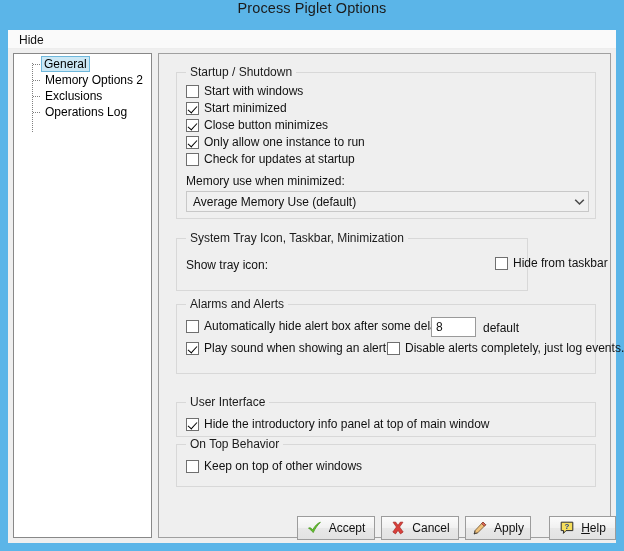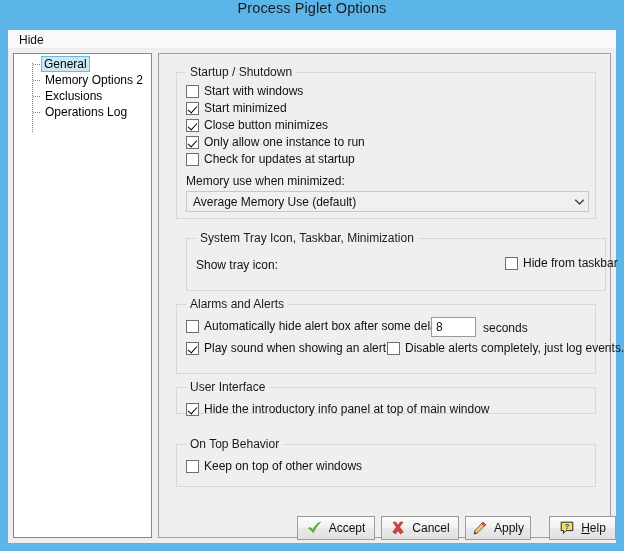--- a/index.html
+++ b/index.html
@@ -354,21 +354,21 @@
         <div class="combo-flat" style="left:9px; top:118px; width:403px; height:21px;">
           <span class="ctext">Average Memory Use (default)</span>
           <span class="chev">
             <svg width="11" height="8" viewBox="0 0 11 8">
                 <path d="M1.2 1.8 L5.5 6 L9.8 1.8" fill="none" stroke="#4A4A4A" stroke-width="1.6"></path>
               </svg>
           </span>
         </div>
       </div>
 
-      <div class="group" style="left:27px; top:184px; width:420px; height:53px;">
+      <div class="group" style="left:17px; top:184px; width:352px; height:53px;">
         <div class="group-title">System Tray Icon, Taskbar, Minimization</div>
 
         <div class="lbl" style="left:9px; top:19px;">Show tray icon:</div>
 
 
         <div class="cb" style="left:318px; top:18px;">
           <span class="box"></span>
           <span class="cb-label">Hide from taskbar</span>
         </div>
       </div>
@@ -378,34 +378,34 @@
 
         <div class="cb" style="left:9px; top:15px;">
           <span class="box"></span>
           <span class="cb-label">Automatically hide alert box after some delay:</span>
         </div>
 
         <div class="textbox" style="left:254px; top:12px; width:45px; height:20px;">
           <span class="tval">8</span>
         </div>
 
-        <div class="lbl" style="left:306px; top:16px;">seconds</div>
+        <div class="lbl" style="left:306px; top:16px;">default</div>
 
         <div class="cb" style="left:9px; top:37px;">
           <span class="box checked"></span>
           <span class="cb-label">Play sound when showing an alert</span>
         </div>
 
         <div class="cb" style="left:210px; top:37px;">
           <span class="box"></span>
           <span class="cb-label">Disable alerts completely, just log events.</span>
         </div>
       </div>
 
-      <div class="group" style="left:17px; top:333px; width:420px; height:27px;">
+      <div class="group" style="left:17px; top:348px; width:420px; height:35px;">
         <div class="group-title">User Interface</div>
 
         <div class="cb" style="left:9px; top:15px;">
           <span class="box checked"></span>
           <span class="cb-label">Hide the introductory info panel at top of main window</span>
         </div>
       </div>
 
       <div class="group" style="left:17px; top:390px; width:420px; height:43px;">
         <div class="group-title">On Top Behavior</div>

